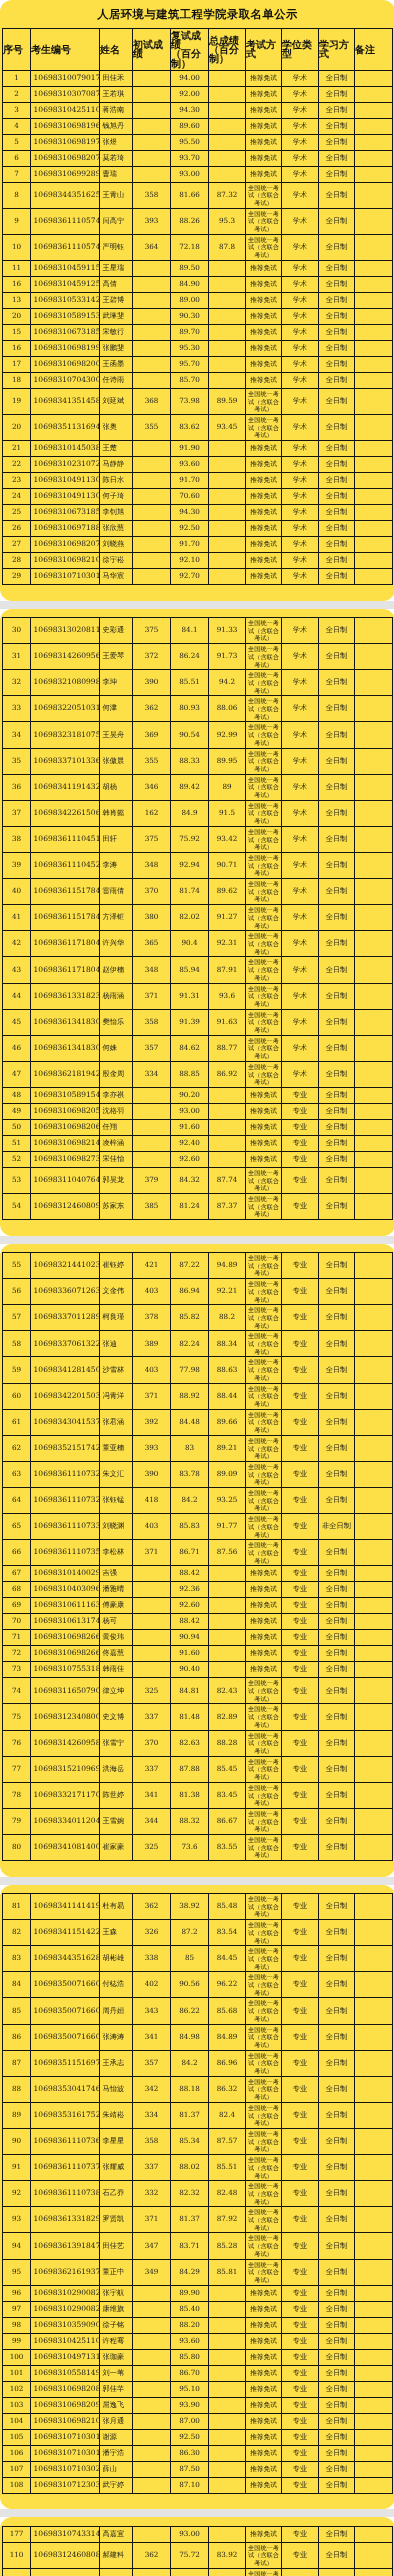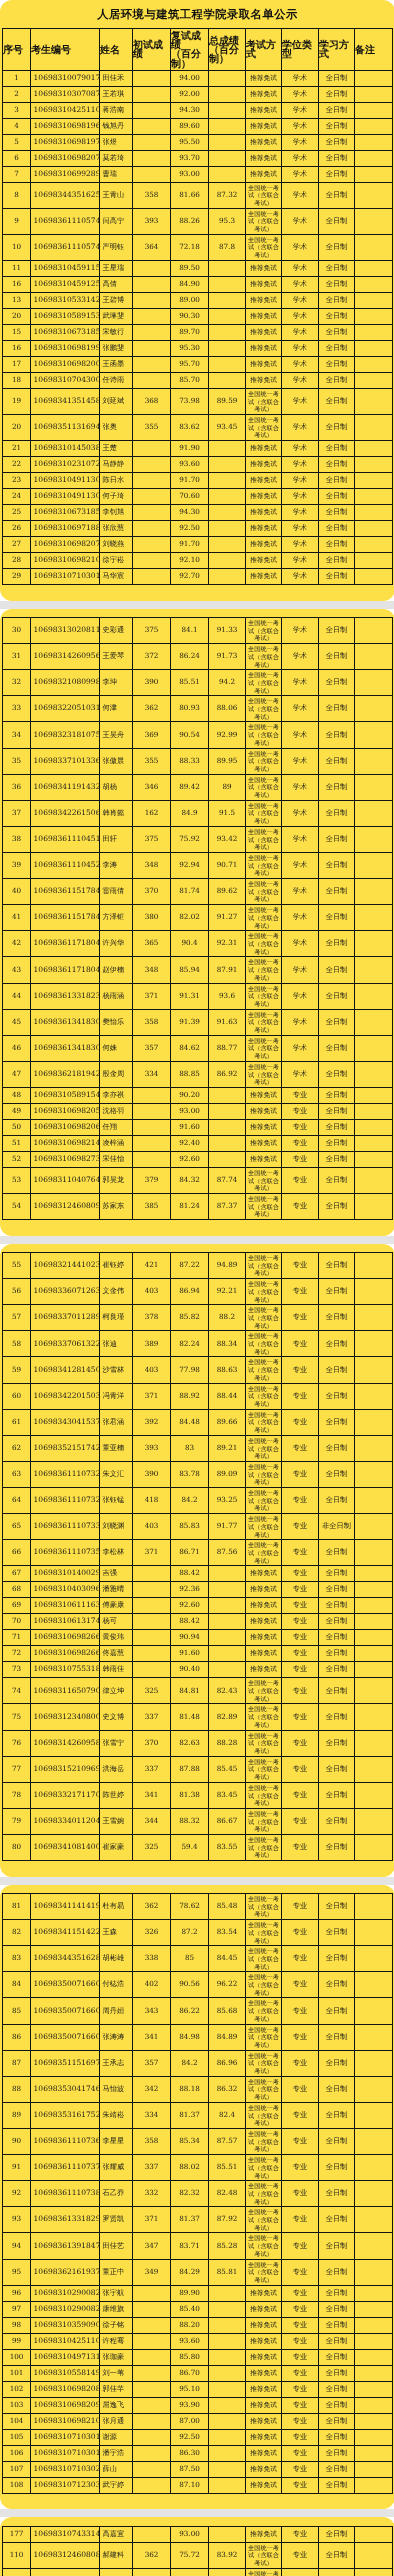--- a/index.html
+++ b/index.html
@@ -1056,21 +1056,21 @@
               <td class="c-exam long">全国统一考试（含联合考试）</td>
               <td class="c-degree">专业</td>
               <td class="c-study">全日制</td>
               <td class="c-remark"></td>
             </tr>
             <tr>
               <td class="c-seq">80</td>
               <td class="c-id">106983410814009</td>
               <td class="c-name">崔家豪</td>
               <td class="c-init">325</td>
-              <td class="c-retest">59.4</td>
+              <td class="c-retest">73.6</td>
               <td class="c-total">83.55</td>
               <td class="c-exam long">全国统一考试（含联合考试）</td>
               <td class="c-degree">专业</td>
               <td class="c-study">全日制</td>
               <td class="c-remark"></td>
             </tr>
           </tbody>
         </table>
       </div>
       <div class="page-break"></div>
@@ -1087,21 +1087,21 @@
             <col style="width: 37px;">
             <col style="width: 36px;">
             <col style="width: 38px;">
           </colgroup>
           <tbody>
             <tr>
               <td class="c-seq">81</td>
               <td class="c-id">106983411414199</td>
               <td class="c-name">杜有易</td>
               <td class="c-init">362</td>
-              <td class="c-retest">78.62</td>
+              <td class="c-retest">38.92</td>
               <td class="c-total">85.48</td>
               <td class="c-exam long">全国统一考试（含联合考试）</td>
               <td class="c-degree">专业</td>
               <td class="c-study">全日制</td>
               <td class="c-remark"></td>
             </tr>
             <tr>
               <td class="c-seq">82</td>
               <td class="c-id">106983411514224</td>
               <td class="c-name">王森</td>

